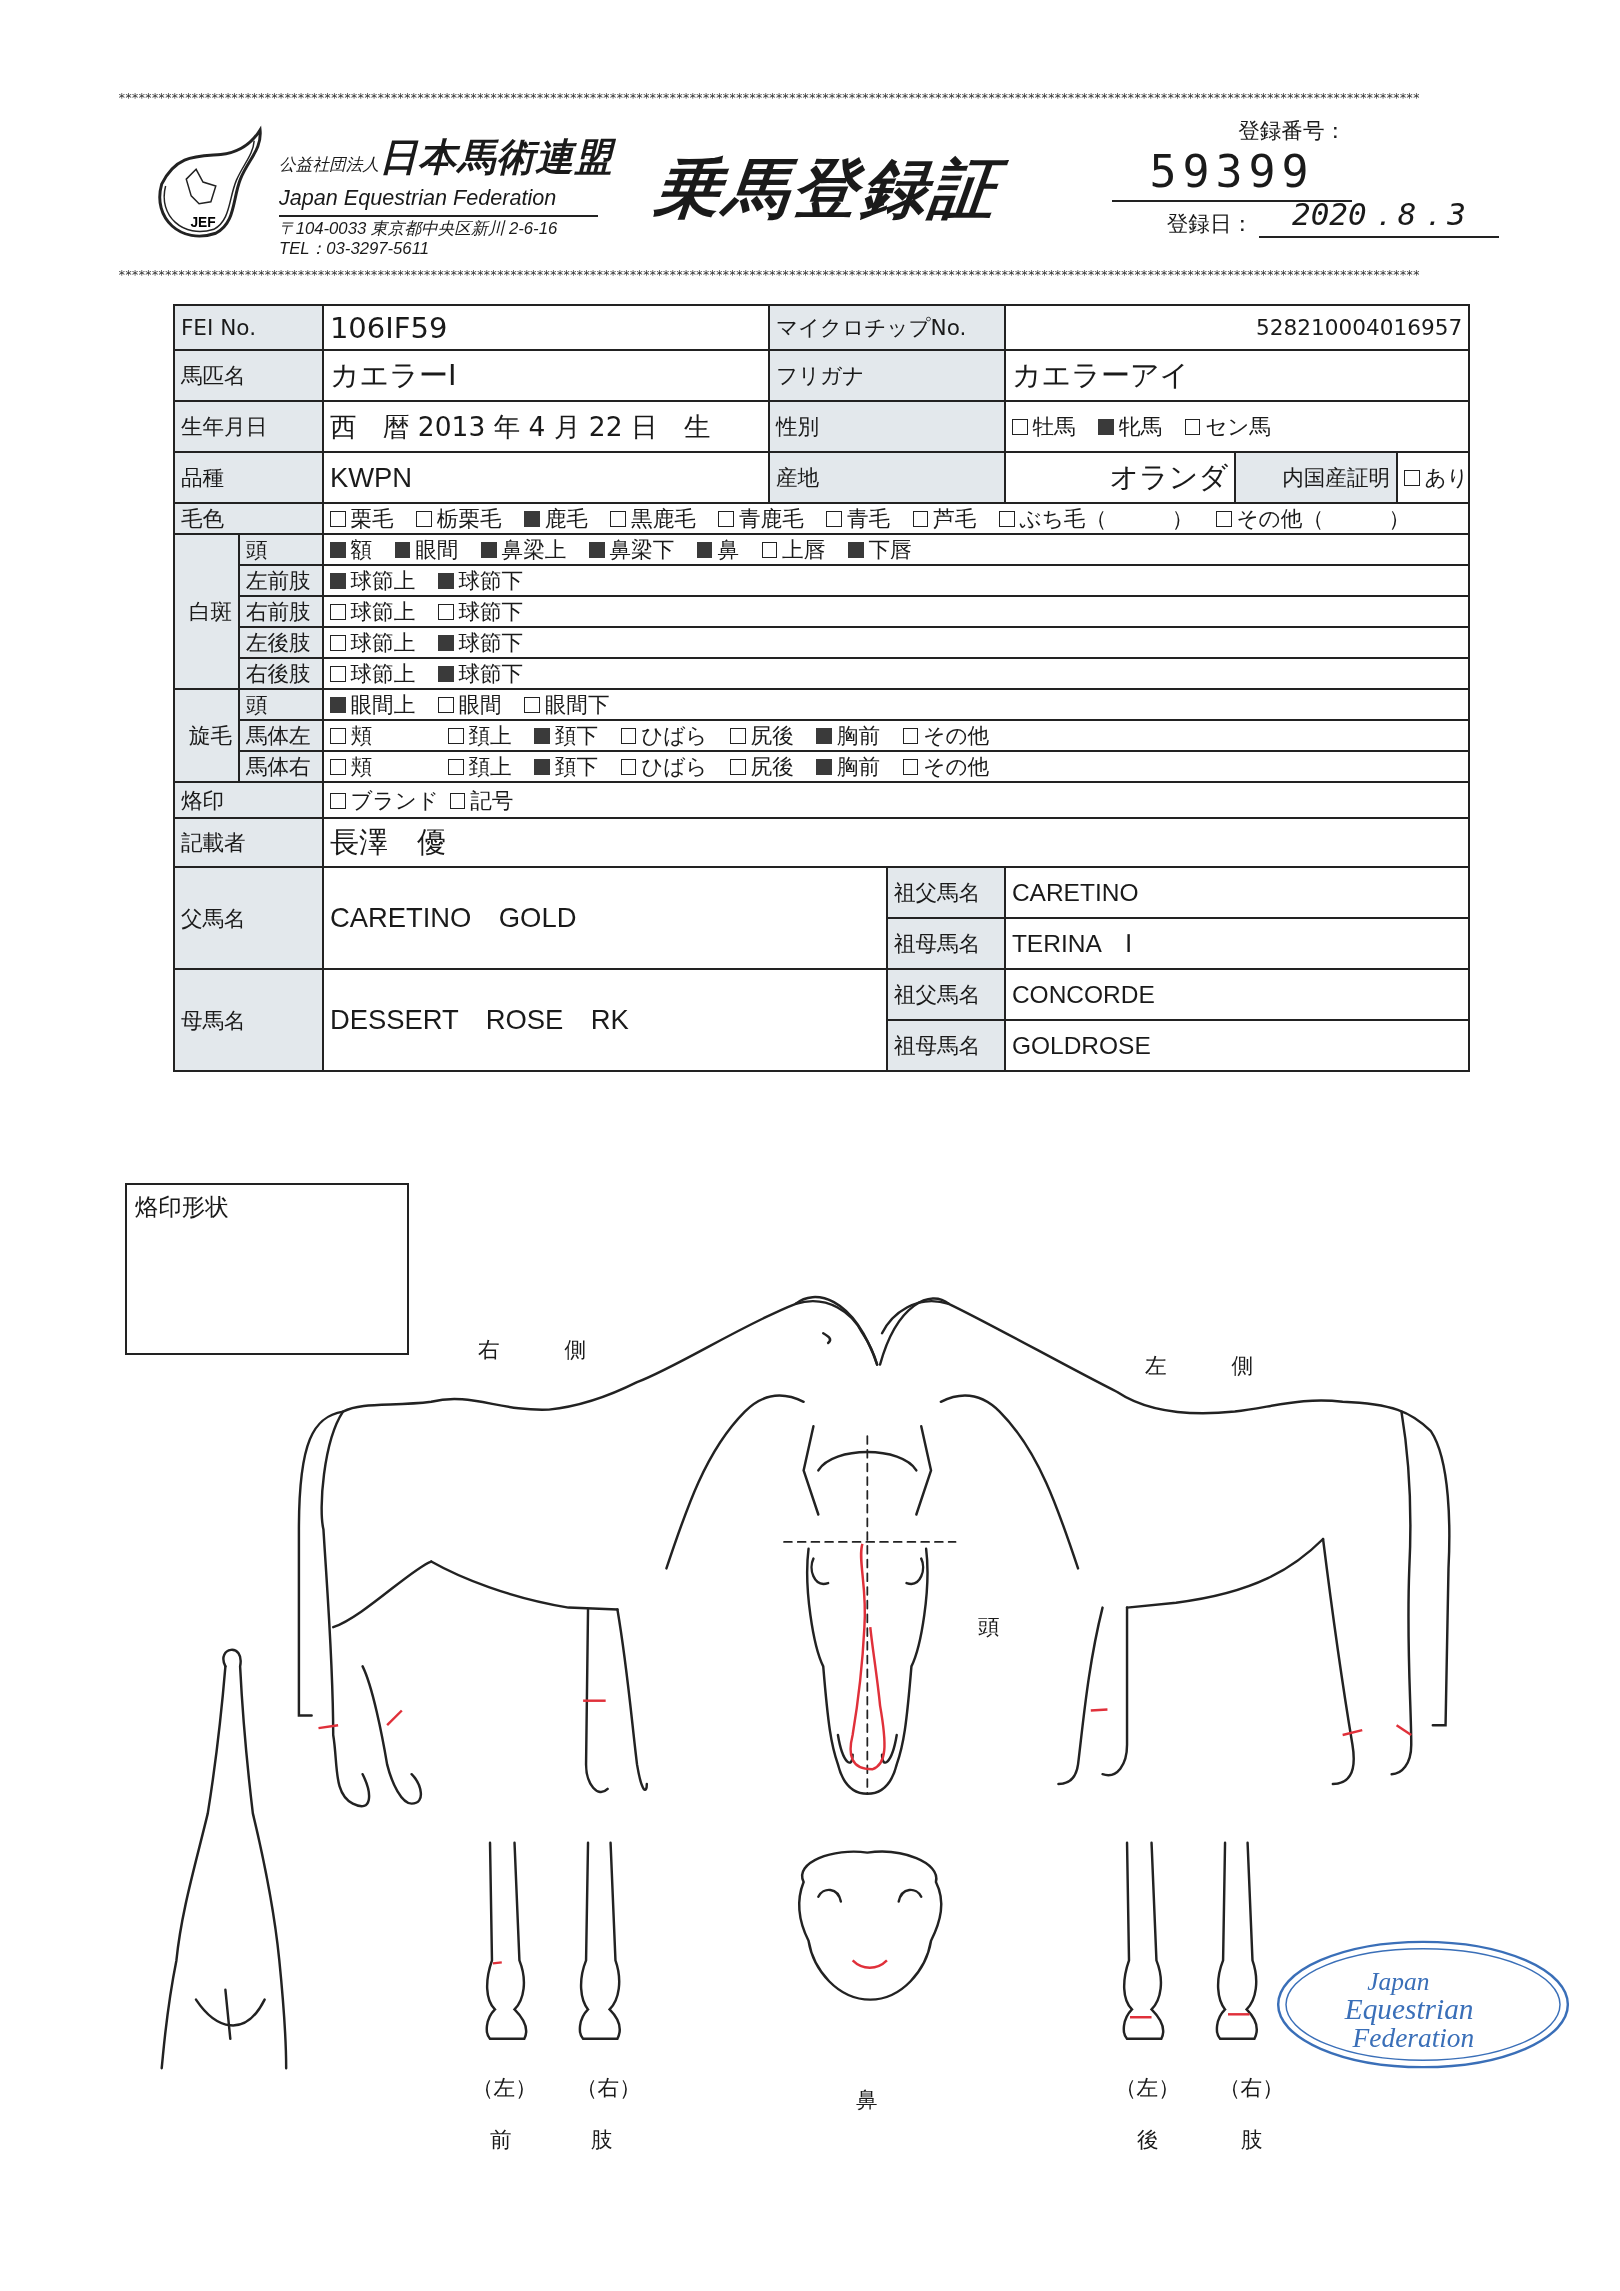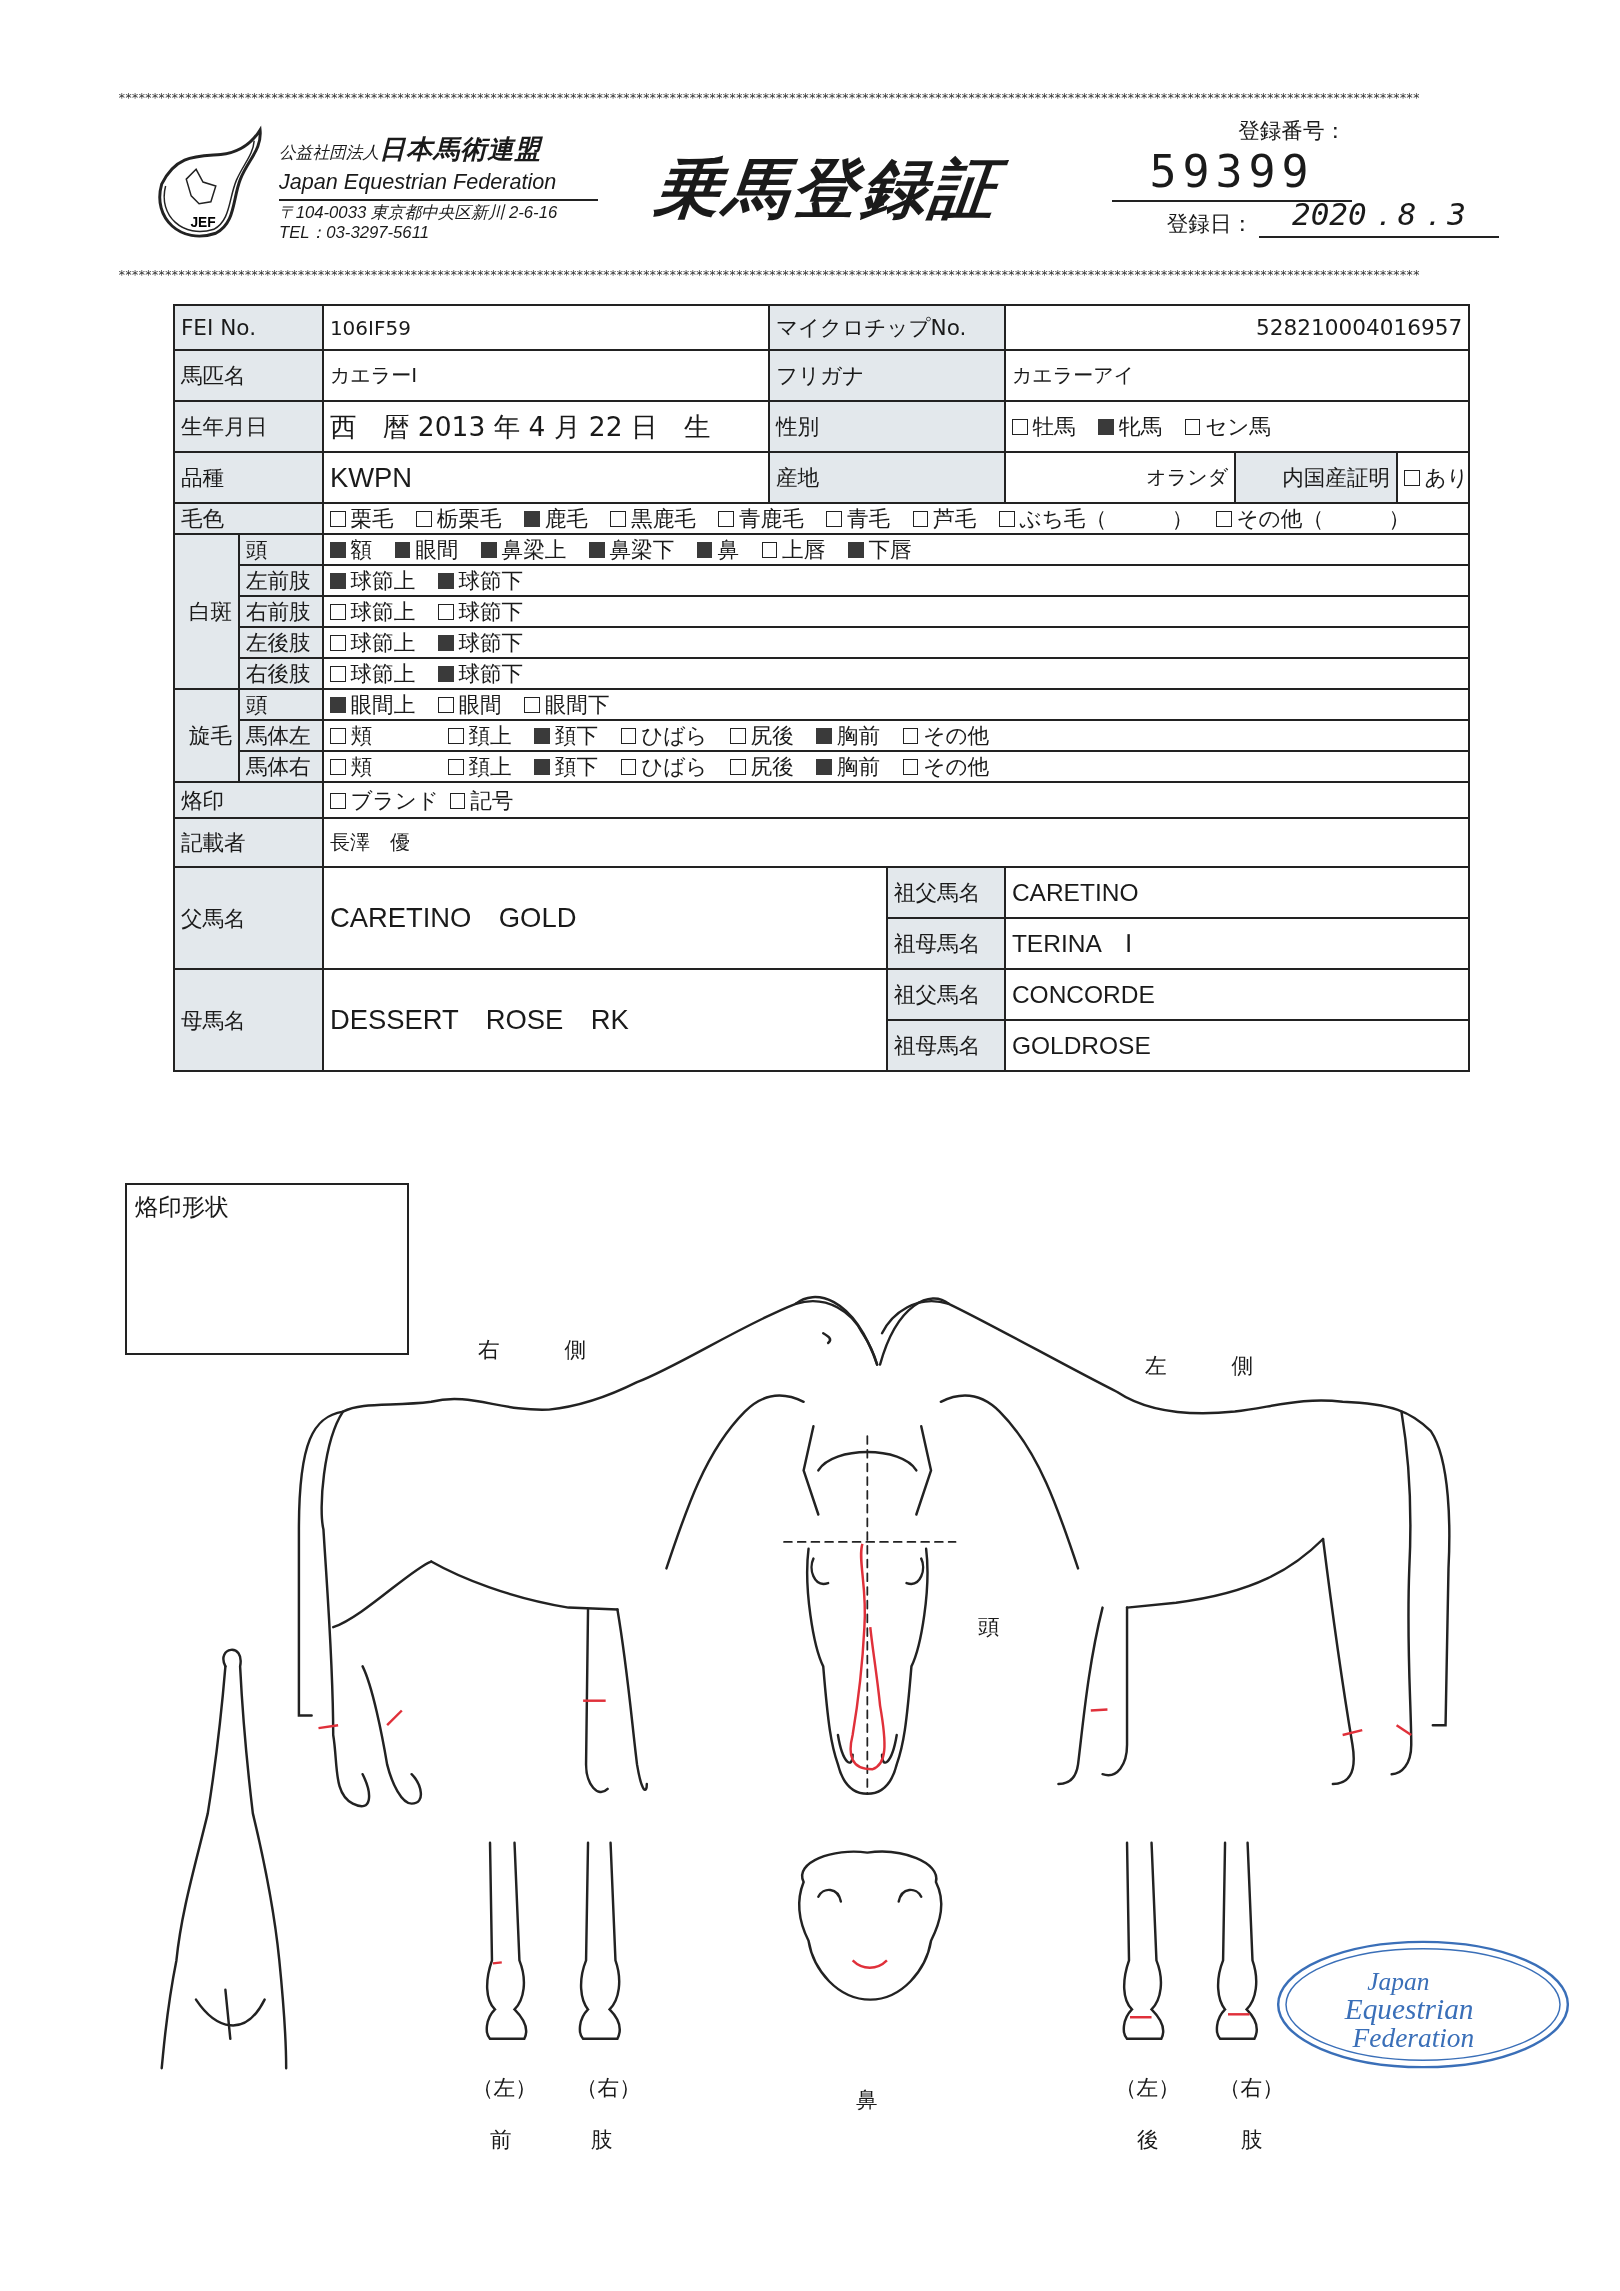--- a/index.html
+++ b/index.html
@@ -2,34 +2,34 @@
 <html><head>
 <meta charset="utf-8">
 <style>
   * { box-sizing: border-box; margin: 0; padding: 0; }
   html, body { width: 1620px; height: 2292px; background: #fff; }
   body { position: relative; font-family: "DejaVu Sans", sans-serif; color: #1a1a1a; overflow: hidden; }
   .stars { position: absolute; left: 118px; width: 1411px; height: 15.7px; overflow: hidden; white-space: nowrap; font-family: "DejaVu Sans Mono", monospace; font-size: 12.7px; letter-spacing: -1px; color: #333; line-height: 15.7px; }
   .logo { position: absolute; left: 142px; top: 125px; width: 123px; height: 123px; }
   .org { position: absolute; left: 279px; top: 132px; }
   .org .jp-small { font-size: 16.7px; font-style: italic; }
-  .org .jp-big { font-size: 26px; font-weight: bold; font-style: italic; letter-spacing: 1px; margin-top: 24px; }
+  .org .jp-big { font-size: 38px; font-weight: bold; font-style: italic; letter-spacing: 1px; margin-top: 24px; }
   .org .en { font-family: "Liberation Sans", sans-serif; font-style: italic; font-size: 21.6px; margin-top: 2px; padding-bottom: 3.9px; border-bottom: 2px solid #222; width: 319px; }
   .org .addr { font-family: "Liberation Sans", sans-serif; font-style: italic; font-size: 16.7px; line-height: 17.6px; margin-top: 2.9px; }
   .title { position: absolute; left: 655px; top: 145px; font-size: 65px; font-weight: bold; font-style: italic; letter-spacing: 3.9px; transform: skewX(-6deg); }
   .reg-row { position: absolute; display: flex; align-items: flex-end; }
   .reg-label { font-size: 21.6px; width: 147px; text-align: right; padding-right: 5.9px; }
   .reg-value { width: 240px; border-bottom: 2px solid #222; text-align: center; font-family: "DejaVu Sans Mono", monospace; }
   .reg-no { font-size: 45px; letter-spacing: 5.9px; padding-bottom: 2px; }
   .reg-date { font-size: 31px; font-style: italic; padding-bottom: 0; }
 
   table.form { position: absolute; left: 173px; top: 304px; width: 1294px; border-collapse: collapse; table-layout: fixed; font-size: 21.6px; }
   table.form td { border: 2px solid #222; height: 31px; padding: 0 5.9px; vertical-align: middle; white-space: nowrap; overflow: hidden; }
   td.lbl { background: #e3e8ec; }
-  td.big { font-size: 20px; }
+  td.big { font-size: 29px; }
   td.val-l { font-family: "Liberation Sans", sans-serif; font-size: 27.4px; }
   .cb { display: inline-block; width: 15.7px; height: 15.7px; border: 1.5px solid #222; vertical-align: -1px; margin-right: 4.9px; }
   .cb.on { background: #3a3a3a; border-color: #3a3a3a; }
   .opt { display: inline-block; margin-right: 15.7px; }
   .center { text-align: right; }
   .short td { height: 32px; }
 
   .brand-box { position: absolute; left: 125px; top: 1183px; width: 284px; height: 172px; border: 2px solid #222; padding: 5.9px 7.8px; font-size: 23.5px; }
   .diag-label { position: absolute; font-size: 21.6px; }
   svg.drawing { position: absolute; left: 0; top: 0; }

